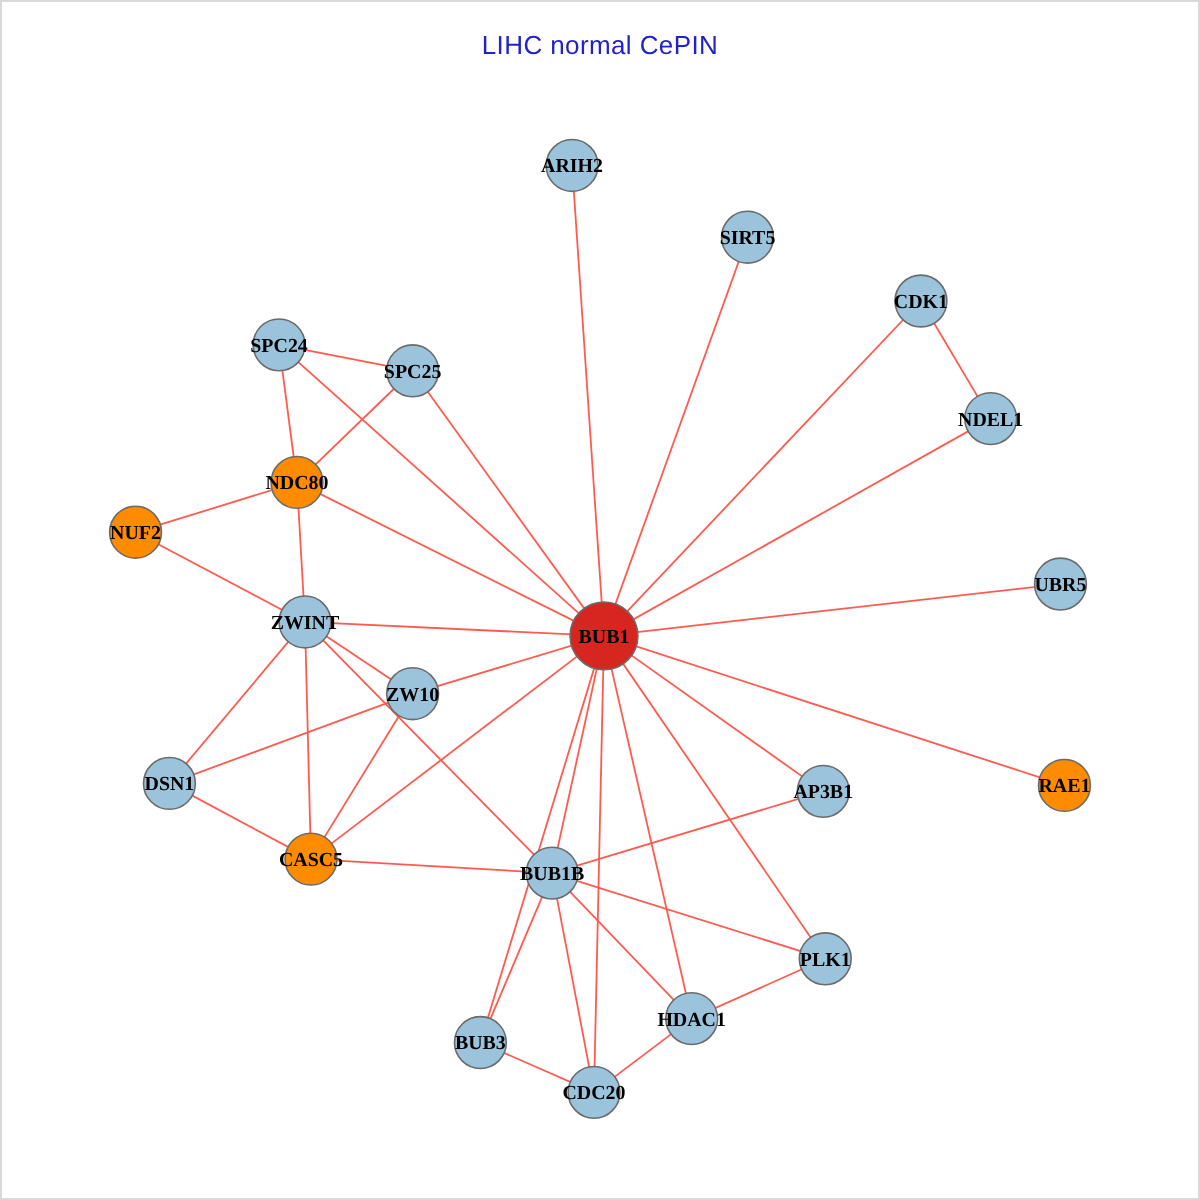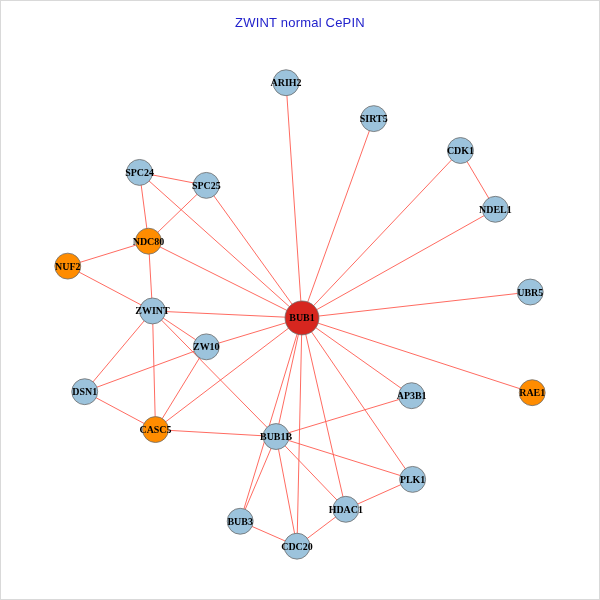--- a/index.html
+++ b/index.html
@@ -26,21 +26,21 @@
     font-weight:bold;
     fill:#000000;
     text-anchor:middle;
     pointer-events:none;
   }
 </style>
 </head>
 <body>
 
 <div class="canvas">
-  <div class="title" style="color: rgb(34, 34, 204);">ZWINT normal CePIN</div>
+  <div class="title" style="color: rgb(34, 34, 204);">LIHC normal CePIN</div>
   <svg width="598" height="598" viewBox="0 0 600 600">
     <g>
         <line x1="302" y1="318" x2="286" y2="82" stroke="#ff5a4e" stroke-width="0.9"></line>
         <line x1="302" y1="318" x2="374" y2="118" stroke="#ff5a4e" stroke-width="0.9"></line>
         <line x1="302" y1="318" x2="461" y2="150" stroke="#ff5a4e" stroke-width="0.9"></line>
         <line x1="302" y1="318" x2="496" y2="209" stroke="#ff5a4e" stroke-width="0.9"></line>
         <line x1="302" y1="318" x2="531" y2="292" stroke="#ff5a4e" stroke-width="0.9"></line>
         <line x1="302" y1="318" x2="533" y2="393" stroke="#ff5a4e" stroke-width="0.9"></line>
         <line x1="302" y1="318" x2="412" y2="396" stroke="#ff5a4e" stroke-width="0.9"></line>
         <line x1="302" y1="318" x2="413" y2="480" stroke="#ff5a4e" stroke-width="0.9"></line>

